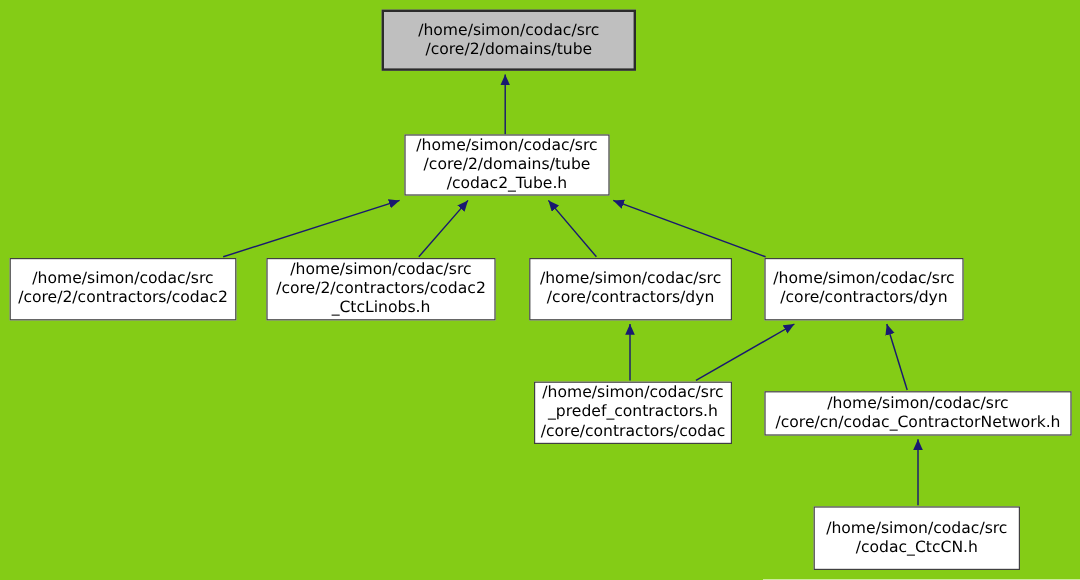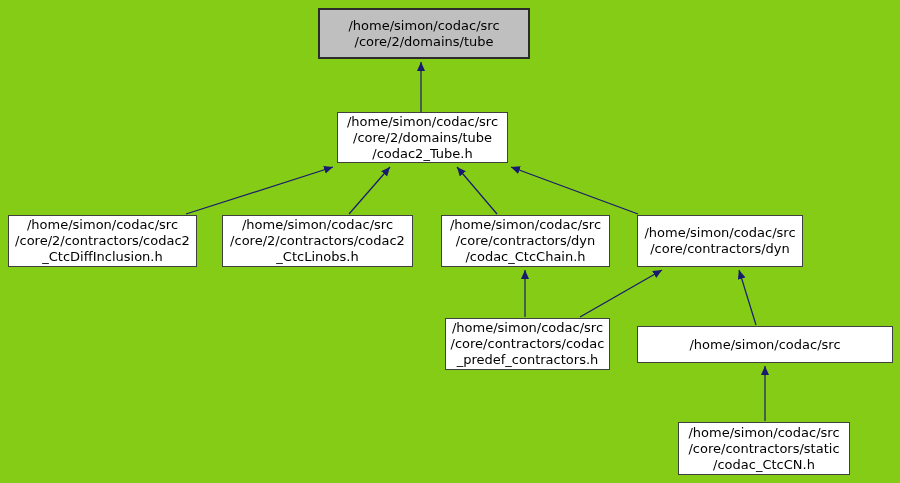--- a/index.html
+++ b/index.html
@@ -83,49 +83,47 @@
 
   <div id="n-tube" class="node">
     <span>/home/simon/codac/src</span>
     <span>/core/2/domains/tube</span>
     <span>/codac2_Tube.h</span>
   </div>
 
   <div id="n-diffincl" class="node">
     <span>/home/simon/codac/src</span>
     <span>/core/2/contractors/codac2</span>
-    <span>_CtcDiffInclusion.h</span>
   </div>
 
   <div id="n-linobs" class="node">
     <span>/home/simon/codac/src</span>
     <span>/core/2/contractors/codac2</span>
     <span>_CtcLinobs.h</span>
   </div>
 
   <div id="n-chain" class="node">
     <span>/home/simon/codac/src</span>
     <span>/core/contractors/dyn</span>
-    <span>/codac_CtcChain.h</span>
   </div>
 
   <div id="n-deriv" class="node">
     <span>/home/simon/codac/src</span>
     <span>/core/contractors/dyn</span>
   </div>
 
   <div id="n-predef" class="node">
     <span>/home/simon/codac/src</span>
+    <span>_predef_contractors.h</span>
     <span>/core/contractors/codac</span>
-    <span>_predef_contractors.h</span>
   </div>
 
   <div id="n-cnetwork" class="node">
     <span>/home/simon/codac/src</span>
+    <span>/core/cn/codac_ContractorNetwork.h</span>
   </div>
 
   <div id="n-ctccn" class="node">
     <span>/home/simon/codac/src</span>
-    <span>/core/contractors/static</span>
     <span>/codac_CtcCN.h</span>
   </div>
 
 </div>
 
 </body></html>

